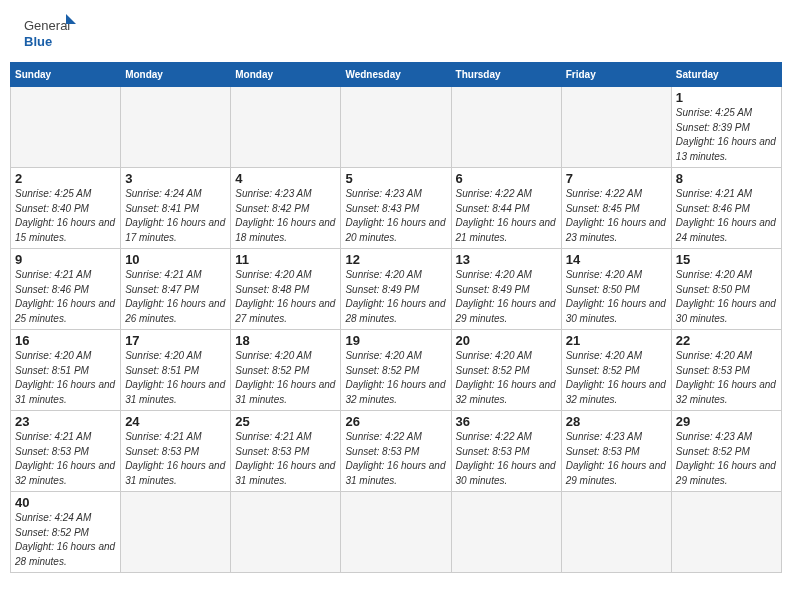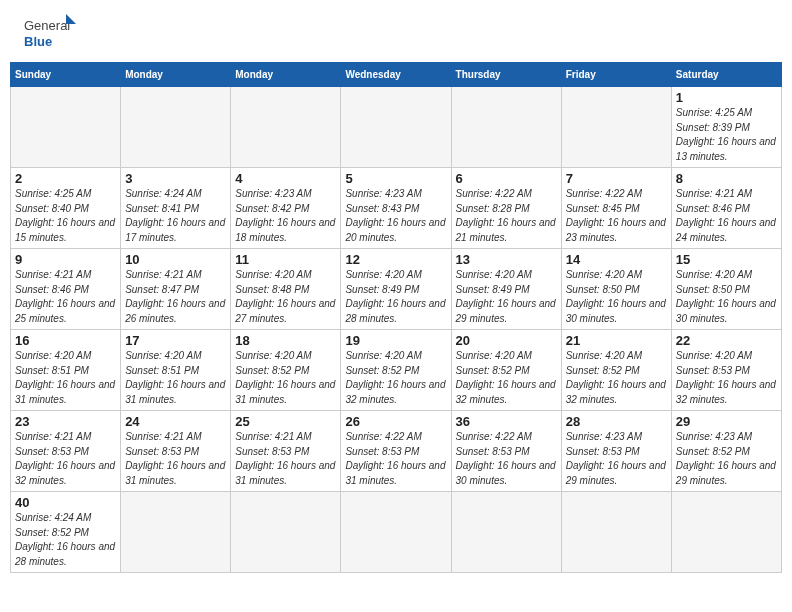--- a/index.html
+++ b/index.html
@@ -148,21 +148,21 @@
         <td>
           <span class="day-num">5</span>
           <div class="day-info">Sunrise: 4:23 AM
 Sunset: 8:43 PM
 Daylight: 16 hours
 and 20 minutes.</div>
         </td>
         <td>
           <span class="day-num">6</span>
           <div class="day-info">Sunrise: 4:22 AM
-Sunset: 8:28 PM
+Sunset: 8:44 PM
 Daylight: 16 hours
 and 21 minutes.</div>
         </td>
         <td>
           <span class="day-num">7</span>
           <div class="day-info">Sunrise: 4:22 AM
 Sunset: 8:45 PM
 Daylight: 16 hours
 and 23 minutes.</div>
         </td>

